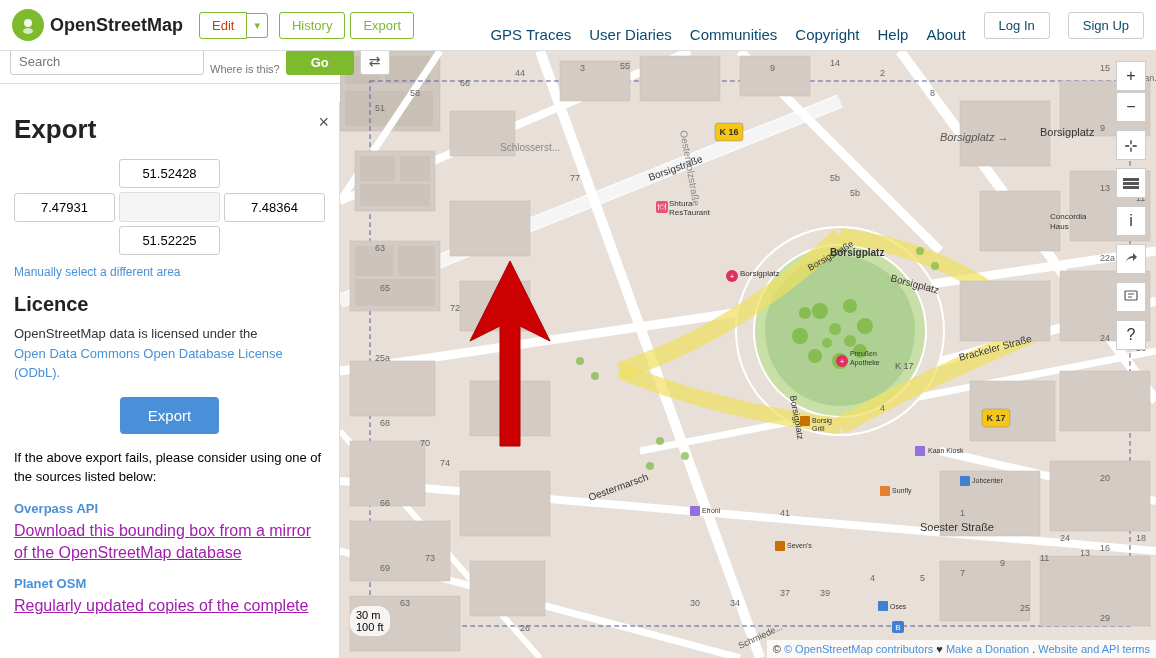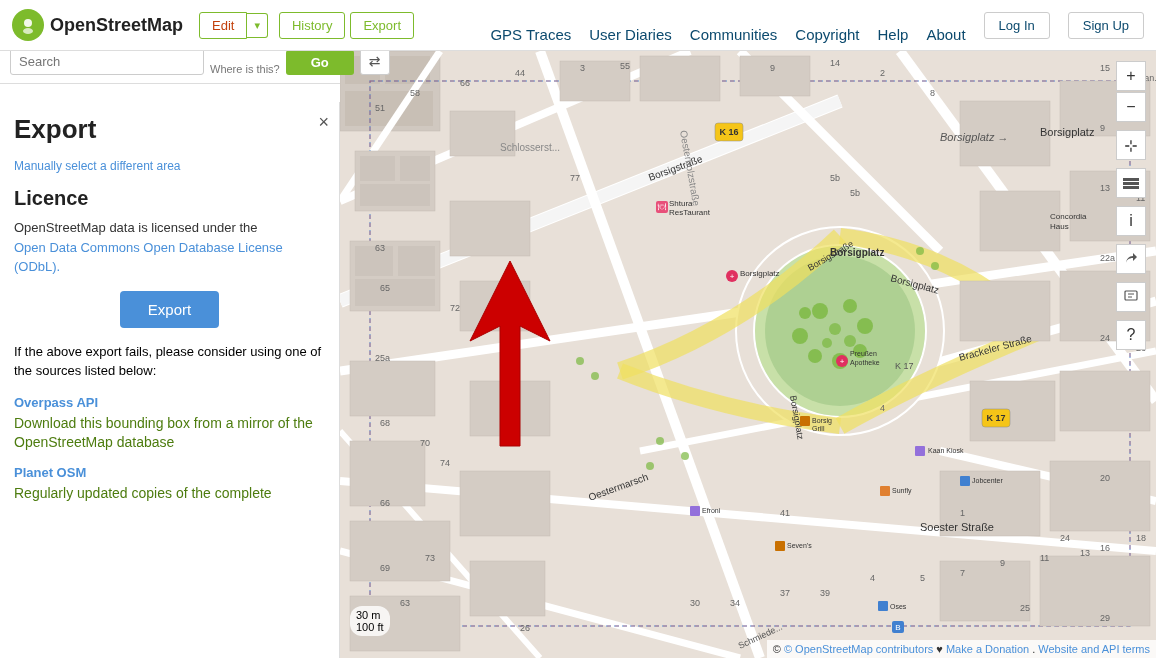--- a/index.html
+++ b/index.html
@@ -247,24 +247,25 @@
     }
     .section-link {
       color: #4a90d9;
       text-decoration: none;
       font-weight: bold;
       font-size: 13px;
       display: block;
       margin-bottom: 4px;
     }
     .section-desc {
-      font-size: 14px;
-      color: #4d7c0f;
+      font-size: 16px;
+      color: #a21caf;
       line-height: 1.4;
       margin-bottom: 12px;
+      text-decoration: underline;
     }
 
     
     #map-area {
       position: absolute;
       top: 51px;
       left: 340px;
       right: 0;
       bottom: 0;
       background: #e8e0d8;
@@ -369,20 +370,39 @@
   <button class="btn-go">Go</button>
   <button class="btn-directions">
     <span>⇄</span>
   </button>
 </div>
 
 <div id="sidebar">
   <button id="close-btn">×</button>
   <div id="export-title">Export</div>
 
+  <div class="coord-grid">
+    <div class="coord-spacer"></div>
+    <div class="coord-cell coord-center">
+      <input class="coord-input" type="text" value="51.52428" style="">
+    </div>
+    <div class="coord-spacer2"></div>
+    <div class="coord-cell coord-left">
+      <input class="coord-input" type="text" value="7.47931" style="">
+    </div>
+    <div class="middle-spacer"></div>
+    <div class="coord-cell coord-right">
+      <input class="coord-input" type="text" value="7.48364" style="">
+    </div>
+    <div class="coord-spacer3"></div>
+    <div class="coord-cell coord-bottom">
+      <input class="coord-input" type="text" value="51.52225" style="">
+    </div>
+    <div class="coord-spacer4"></div>
+  </div>
 
   <a class="manual-link">Manually select a different area</a>
 
   <div id="licence-title">Licence</div>
   <div id="licence-text">
     <span>OpenStreetMap data is licensed under the</span>
     <br>
     <a class="osm-link">Open Data Commons Open Database License (ODbL).</a>
   </div>
 

